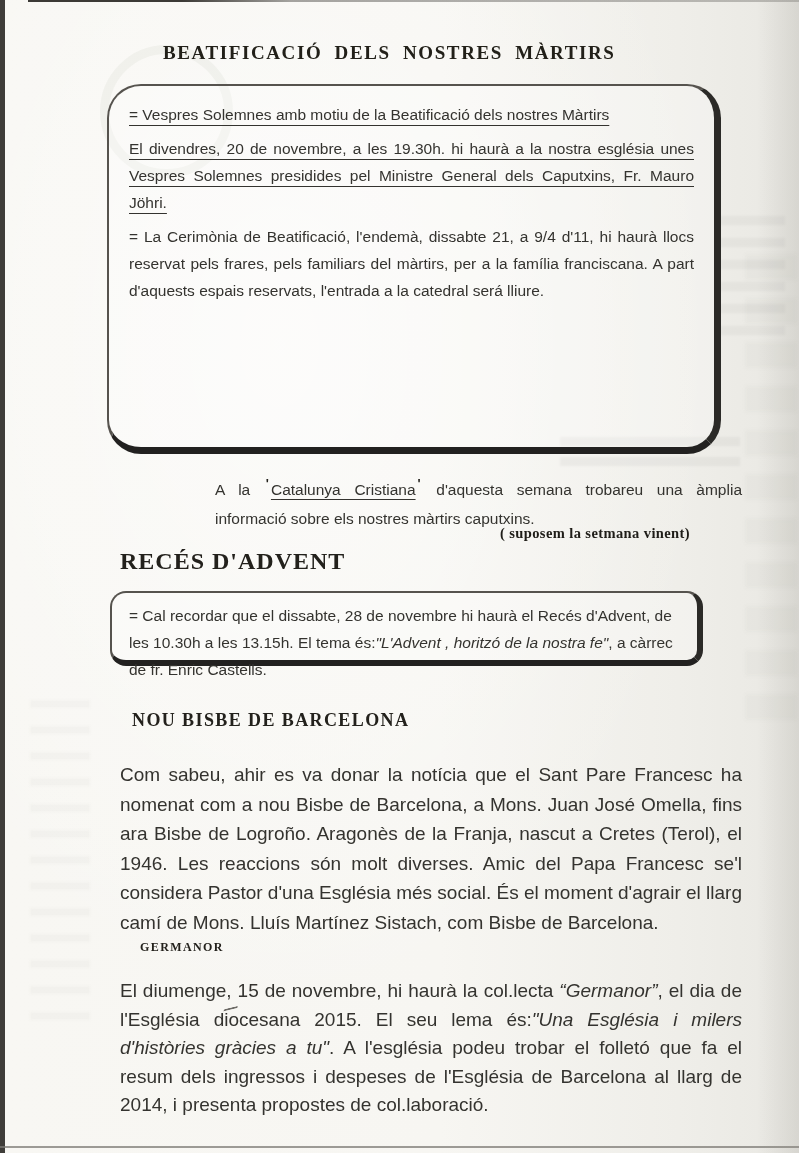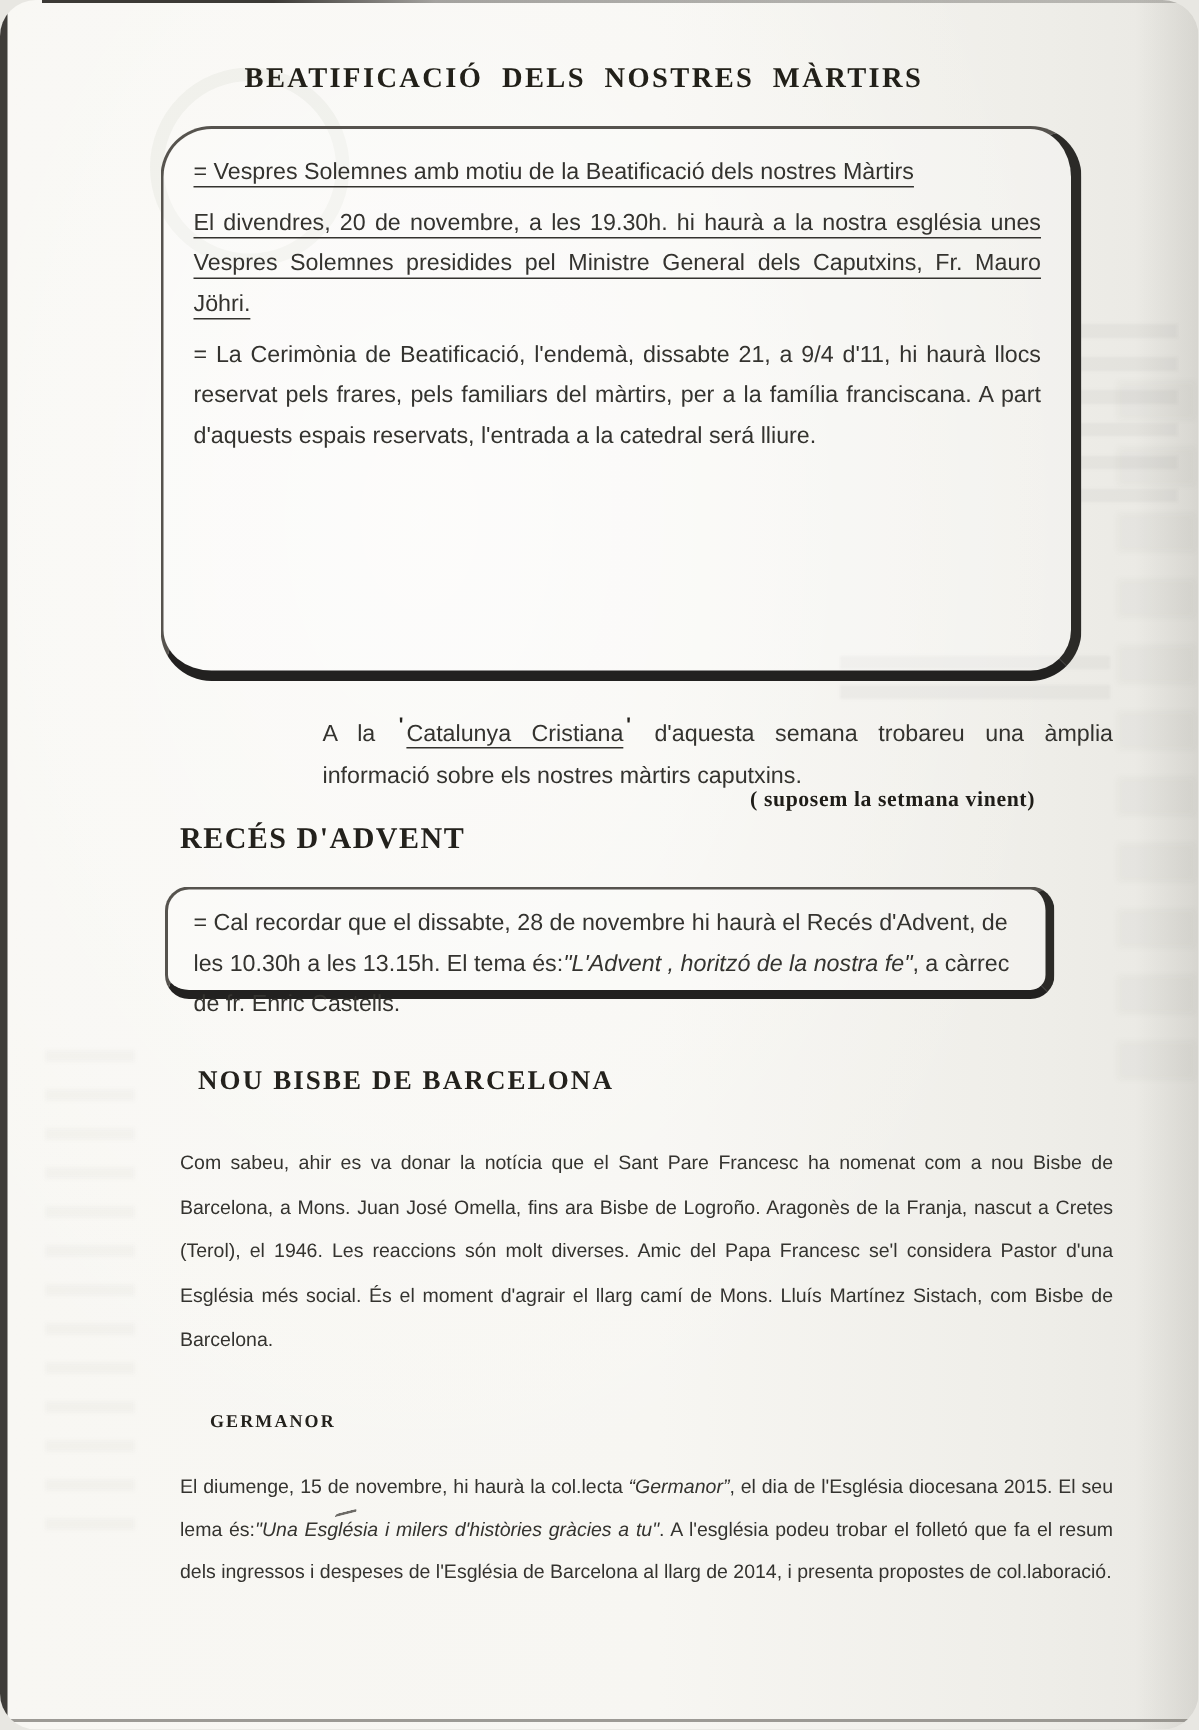--- a/index.html
+++ b/index.html
@@ -6,21 +6,20 @@
   body{
     width:799px;height:1153px;
     font-family:"Liberation Sans","DejaVu Sans",sans-serif;
     background:#e8e7e2;
   }
   .page{
     position:relative;width:799px;height:1153px;overflow:hidden;
     background:
       radial-gradient(ellipse at 35% 30%, rgba(255,255,255,0.55) 0%, rgba(255,255,255,0) 60%),
       linear-gradient(90deg,#f8f7f3 0%,#f7f6f2 55%,#efeee9 85%,#e9e8e3 100%);
-    border-radius: 24px;
   }
   
   .edge-left{position:absolute;left:0;top:0;width:5px;height:1153px;background:#3f3d39;}
   .edge-top{position:absolute;left:28px;top:0;width:771px;height:2px;
     background:linear-gradient(90deg,#3c3a36 0%,#3c3a36 20%,rgba(60,58,54,0.45) 34%,rgba(60,58,54,0.28) 100%);}
   .edge-bottom{position:absolute;left:0;top:1146px;width:799px;height:2px;background:rgba(125,123,117,0.75);}
   .edge-right{position:absolute;right:0;top:0;width:42px;height:1153px;
     background:linear-gradient(270deg,rgba(150,148,140,0.22),rgba(150,148,140,0) 100%);}
   .stamp-ghost{position:absolute;left:100px;top:45px;width:115px;height:115px;border-radius:50%;
     border:9px solid rgba(125,135,115,0.07);}
@@ -38,21 +37,21 @@
   .doc-title{
     position:absolute;left:163px;top:42px;margin:0;
     font-family:"Liberation Serif","DejaVu Serif",serif;
     font-size:19px;font-weight:700;letter-spacing:1.6px;word-spacing:6px;color:#222019;
   }
   .h{
     position:absolute;margin:0;
     font-family:"Liberation Serif","DejaVu Serif",serif;
     font-weight:700;color:#23211c;letter-spacing:1px;
   }
-  .reces-h{left:120px;top:548px;font-size:20px;}
+  .reces-h{left:120px;top:548px;font-size:24px;}
   .bisbe-h{left:132px;top:710px;font-size:18px;letter-spacing:1.4px;}
   .germanor-h{left:140px;top:940px;font-size:12px;letter-spacing:1.4px;}
 
   .box{position:absolute;box-sizing:border-box;background:rgba(255,255,255,0.25);}
   .box1{
     left:95px;top:84px;width:614px;height:370px;
     border:2px solid #56534e;border-right:7px solid #2b2a27;border-bottom:7px solid #222120;
     border-radius:34px;padding:15px 20px 0 20px;margin-left:12px;
   }
   .box2{
@@ -69,21 +68,21 @@
     font-size:15.5px;line-height:28px;color:#34332f;
   }
   .note .ul{text-decoration:underline;text-underline-offset:4px;}
   .hand-quote{font-weight:700;font-size:13px;position:relative;top:-7px;margin:0 2px;color:#23211c;}
   .aside{
     position:absolute;left:500px;top:525px;width:245px;margin:0;
     font-family:"Liberation Serif","DejaVu Serif",serif;
     font-size:14.5px;font-weight:700;color:#1f1d18;letter-spacing:0.4px;
   }
 
-  .body-p{position:absolute;margin:0;font-size:13px;color:#34332f;}
+  .body-p{position:absolute;margin:0;font-size:19px;color:#34332f;}
   .bisbe-p{left:120px;top:760px;width:622px;line-height:29.5px;}
   .germanor-p{left:120px;top:977px;width:622px;line-height:28.5px;}
 
   .it{font-style:italic;}
 
   .hand-mark{
     position:absolute;left:222px;top:1008px;width:15px;height:7px;
     border-top:2px solid #4a4843;transform:rotate(-14deg) skewX(-30deg);
     border-radius:2px;opacity:0.8;
   }

